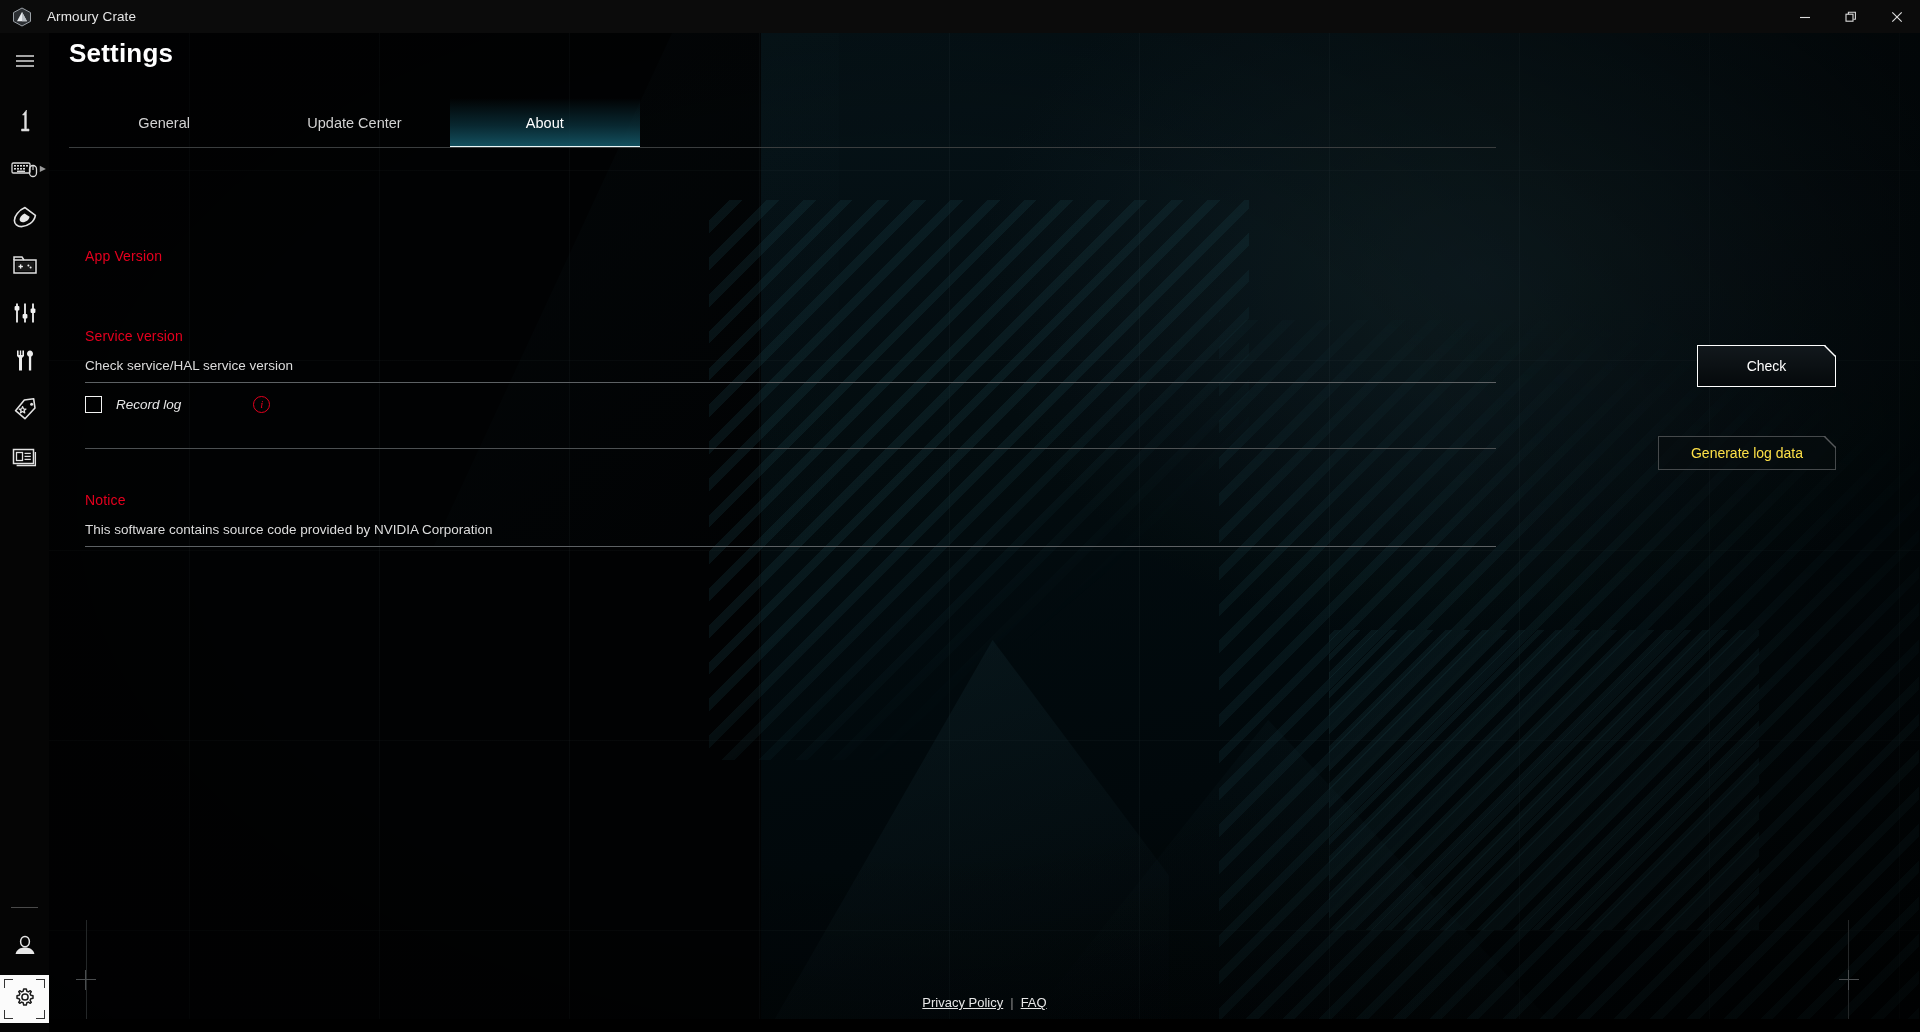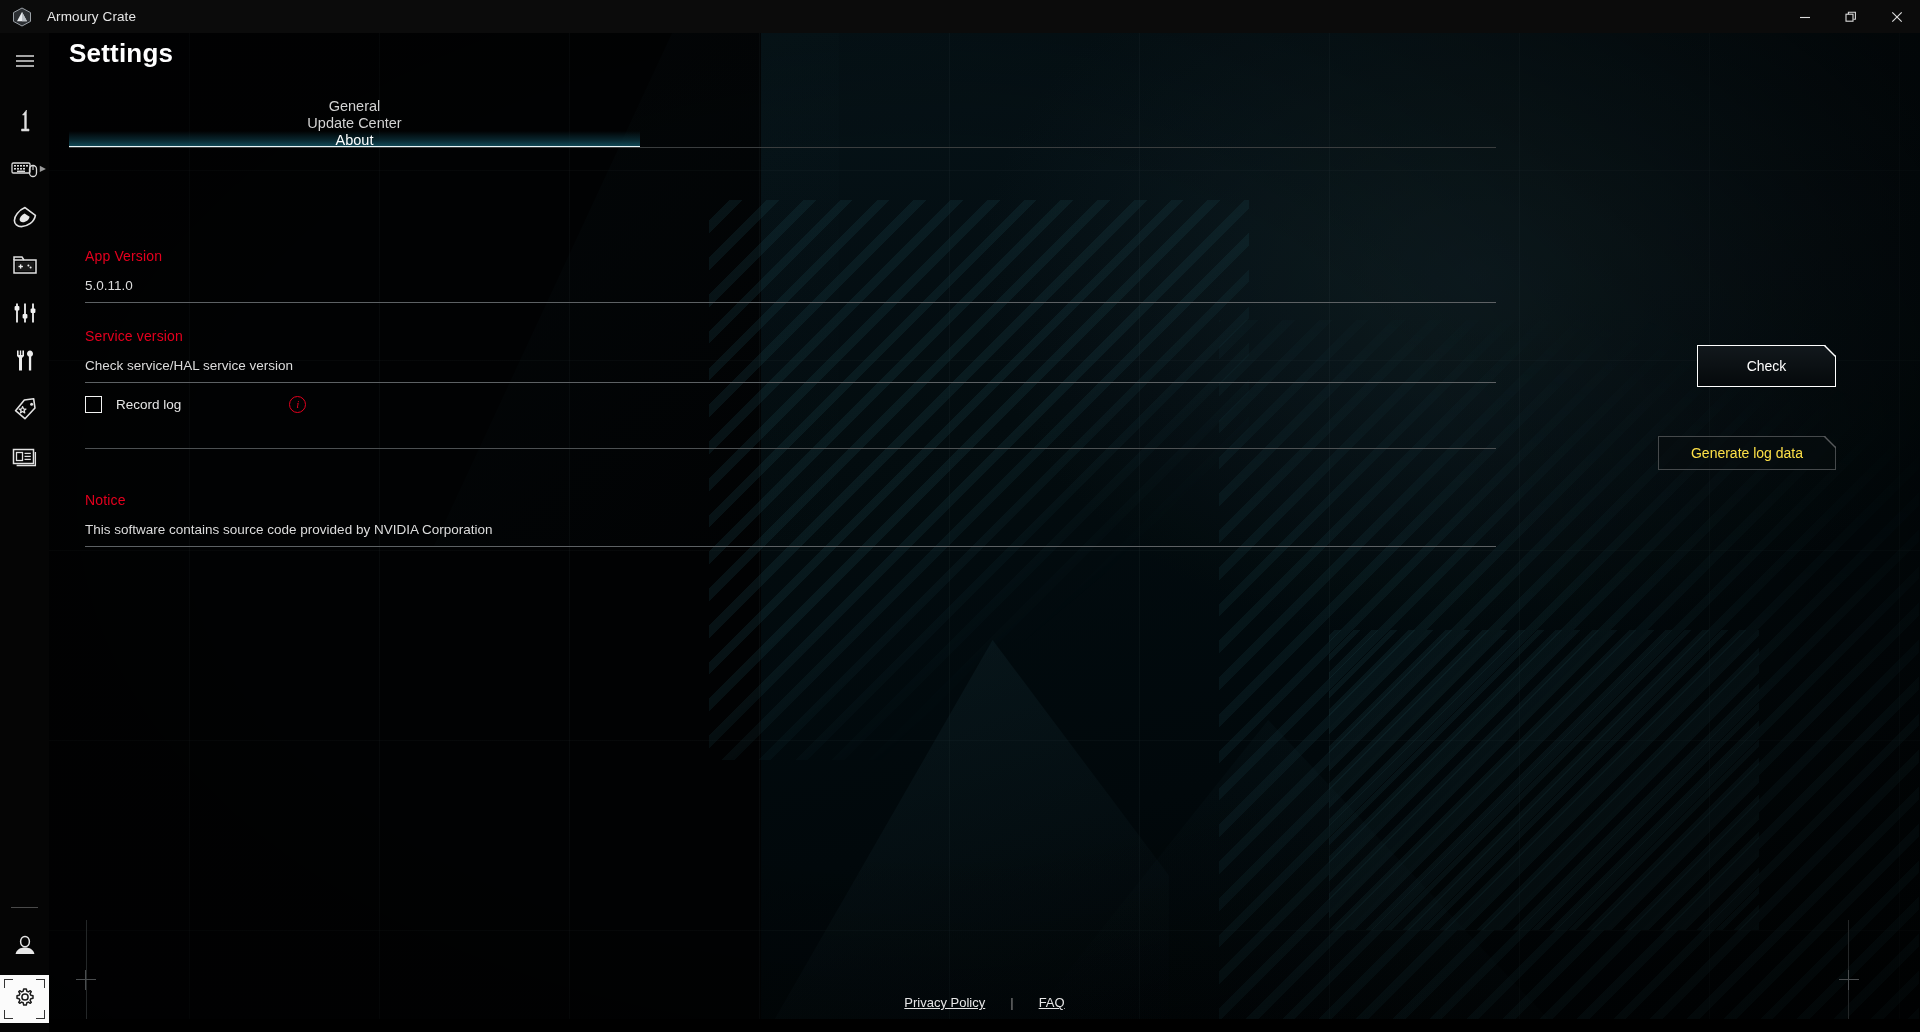--- a/index.html
+++ b/index.html
@@ -141,21 +141,20 @@
   .page-title {
     position: absolute; left: 20px; top: 18px;
     font-size: 26px; font-weight: bold; color: #fff; letter-spacing: .2px;
   }
 
   
   .tabs {
     position: absolute; left: 20px; top: 78px;
     width: 571px; height: 50px;
     display: flex;
-    flex-direction: column;
   }
   .tab {
     flex: 1; height: 50px;
     display: flex; align-items: center; justify-content: center;
     font-size: 14.5px; color: #d2d2d2;
     position: relative;
   }
   .tab.active {
     color: #ffffff;
     background: linear-gradient(to bottom, rgba(6,16,20,0) 0%, rgba(11,52,63,.75) 55%, rgba(21,88,104,.95) 100%);
@@ -191,21 +190,21 @@
   
   .rec-row {
     display: flex; align-items: center;
     padding-bottom: 0; border-bottom: none;
   }
   .checkbox {
     width: 17px; height: 17px;
     border: 1.6px solid #f2f2f2; background: transparent;
     margin-right: 14px; flex: none;
   }
-  .rec-label { font-size: 13.5px; color: #e6e6e6; margin-right: 108px; }
+  .rec-label { font-size: 13.5px; color: #e6e6e6; margin-right: 72px; font-style: italic; }
   .info-icon {
     width: 17px; height: 17px; border-radius: 50%;
     border: 1.4px solid #e4001e; color: #e4001e;
     font-size: 11px; line-height: 14px; text-align: center;
     font-family: "Liberation Serif", serif; font-style: italic;
     flex: none;
   }
   .diag-rule {
     position: absolute; left: 0; top: 56px;
     width: 1411px; height: 1px; background: #4c5052;
@@ -241,21 +240,21 @@
   .btn-gen .btn-notch {
     right: -1px; top: -1px;
     border-top: 13px solid #56595b;
     border-left: 13px solid transparent;
   }
 
   
   .footer {
     position: absolute; left: 0; right: 0; top: 975px;
     display: flex; align-items: center; justify-content: center;
-    gap: 25px;
+    gap: 7px;
     font-size: 13px; color: #e0e0e0;
   }
   .footer a { color: #e6e6e6; text-decoration: underline; }
   .footer .sep { color: #8a8a8a; text-decoration: none; }
 
   
   .xhair { position: absolute; width: 20px; height: 20px; }
   .xhair::before, .xhair::after {
     content: ""; position: absolute; background: #4a4d4f;
   }
@@ -473,21 +472,20 @@
         <span>Update Center</span>
       </div>
       <div class="tab active">
         <span>About</span>
       </div>
     </div>
     <div class="tabs-rule"></div>
 
     <div class="sec" id="sec-appversion">
       <div class="sec-head">App Version</div>
-      <div class="sec-body">5.0.11.0</div>
     </div>
 
     <div class="sec" id="sec-serviceversion">
       <div class="sec-head">Service version</div>
       <div class="sec-body">Check service/HAL service version</div>
     </div>
 
     <div class="sec" id="sec-diagnostics">
       <div class="sec-body noline rec-row">
         <span class="checkbox"></span>

